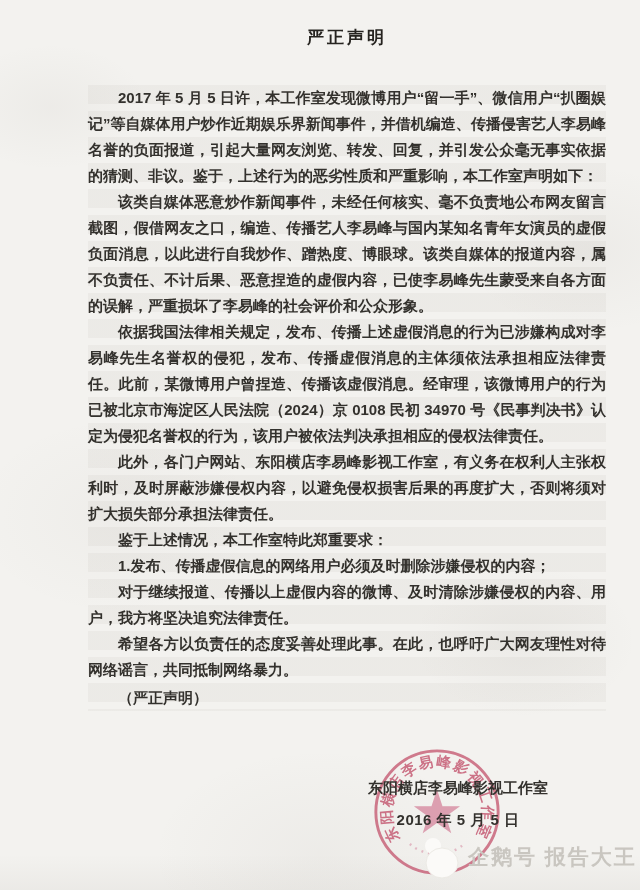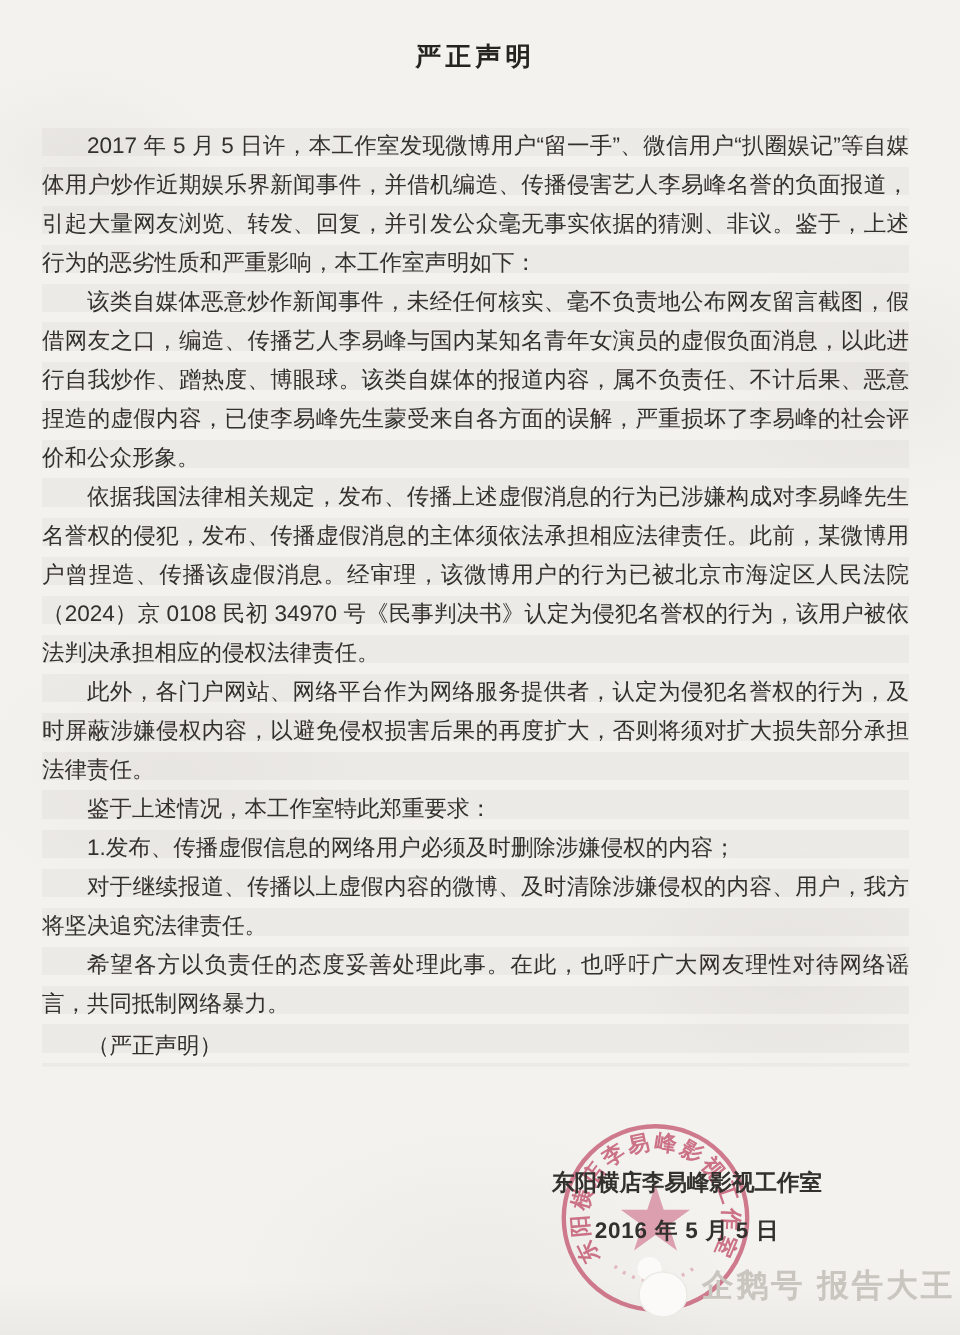--- a/index.html
+++ b/index.html
@@ -13,35 +13,35 @@
     background-image:
       radial-gradient(140px 90px at 8% 12%, rgba(120,110,100,0.05), transparent 70%),
       radial-gradient(180px 120px at 92% 28%, rgba(120,110,100,0.05), transparent 70%),
       radial-gradient(200px 140px at 18% 58%, rgba(120,110,100,0.04), transparent 70%),
       radial-gradient(160px 110px at 82% 72%, rgba(120,110,100,0.05), transparent 70%),
       radial-gradient(240px 150px at 50% 96%, rgba(120,110,100,0.05), transparent 70%),
       linear-gradient(to top, rgba(90,80,70,0.05), rgba(0,0,0,0) 4%);
   }
   .page {
     position: absolute; inset: 0;
-    padding: 26px 34px 0 28px;
+    padding: 26px 34px 0 88px;
     box-sizing: border-box;
   }
   .title {
     margin: 0 0 15px 0;
     text-align: center;
     font-size: 17px;
     font-weight: 700;
     letter-spacing: 3px;
     color: #262420;
   }
   .body-text {
     font-size: 15px;
     line-height: 26px;
-    font-weight: 400;
+    font-weight: 700;
     text-align: justify;
     color: #33312d;
     background-image: repeating-linear-gradient(
       to bottom,
       rgba(140,132,120,0.07) 0px, rgba(140,132,120,0.07) 19px,
       rgba(0,0,0,0) 19px, rgba(0,0,0,0) 26px);
     margin-top: 36px;
   }
   .body-text p { margin: 0; text-indent: 2em; }
   .closing { margin-top: 2px !important; }
@@ -82,21 +82,21 @@
 <body>
 
 <div class="page">
 
   <h1 class="title">严正声明</h1>
 
   <div class="body-text">
     <p>2017 年 5 月 5 日许，本工作室发现微博用户“留一手”、微信用户“扒圈娱记”等自媒体用户炒作近期娱乐界新闻事件，并借机编造、传播侵害艺人李易峰名誉的负面报道，引起大量网友浏览、转发、回复，并引发公众毫无事实依据的猜测、非议。鉴于，上述行为的恶劣性质和严重影响，本工作室声明如下：</p>
     <p>该类自媒体恶意炒作新闻事件，未经任何核实、毫不负责地公布网友留言截图，假借网友之口，编造、传播艺人李易峰与国内某知名青年女演员的虚假负面消息，以此进行自我炒作、蹭热度、博眼球。该类自媒体的报道内容，属不负责任、不计后果、恶意捏造的虚假内容，已使李易峰先生蒙受来自各方面的误解，严重损坏了李易峰的社会评价和公众形象。</p>
     <p>依据我国法律相关规定，发布、传播上述虚假消息的行为已涉嫌构成对李易峰先生名誉权的侵犯，发布、传播虚假消息的主体须依法承担相应法律责任。此前，某微博用户曾捏造、传播该虚假消息。经审理，该微博用户的行为已被北京市海淀区人民法院（2024）京 0108 民初 34970 号《民事判决书》认定为侵犯名誉权的行为，该用户被依法判决承担相应的侵权法律责任。</p>
-    <p>此外，各门户网站、网络平台作为网络服务提供者，认定为侵犯名誉权的行为，及时屏蔽涉嫌侵权内容，以避免侵权损害后果的再度扩大，否则将须对扩大损失部分承担法律责任。</p>
+    <p>此外，各门户网站、东阳横店李易峰影视工作室，有义务在权利人主张权利时，及时屏蔽涉嫌侵权内容，以避免侵权损害后果的再度扩大，否则将须对扩大损失部分承担法律责任。</p>
     <p>鉴于上述情况，本工作室特此郑重要求：</p>
     <p>1.发布、传播虚假信息的网络用户必须及时删除涉嫌侵权的内容；</p>
     <p>对于继续报道、传播以上虚假内容的微博、及时清除涉嫌侵权的内容、用户，我方将坚决追究法律责任。</p>
     <p>希望各方以负责任的态度妥善处理此事。在此，也呼吁广大网友理性对待网络谣言，共同抵制网络暴力。</p>
     <p class="closing">（严正声明）</p>
   </div>
 
   <svg class="seal" viewBox="0 0 136 136" xmlns="http://www.w3.org/2000/svg">
     <defs>
       <path id="sealArc" d="M 68 115 A 47 47 0 1 1 68.05 115" fill="none"></path>

